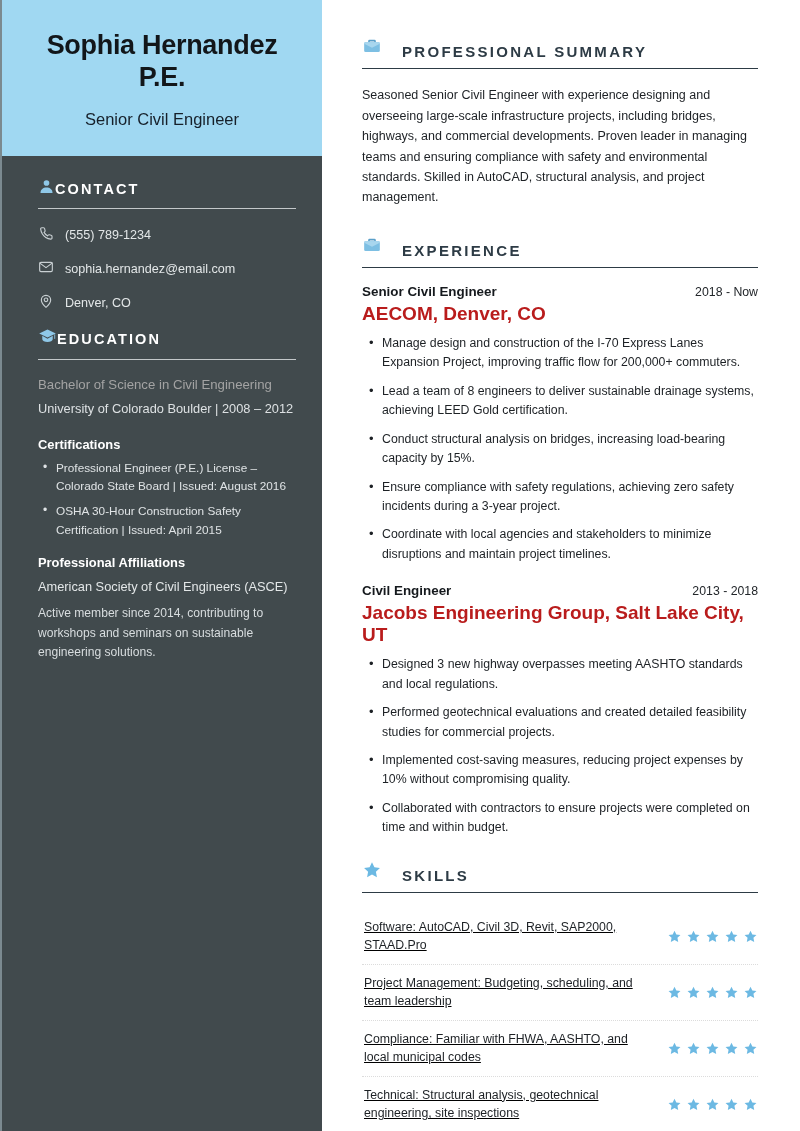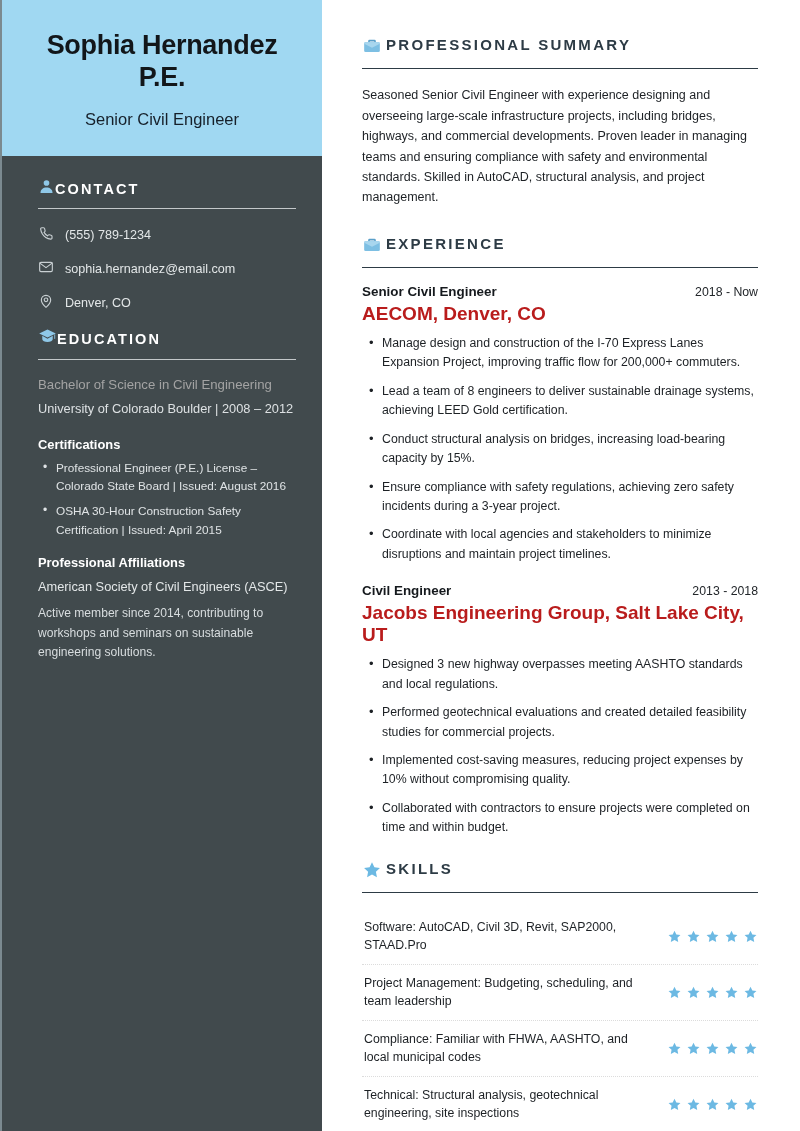--- a/index.html
+++ b/index.html
@@ -130,22 +130,22 @@
 
   
   .main {
     flex: 1;
     padding: 36px 42px 0 40px;
     background: #ffffff;
   }
   .main-section { margin-bottom: 10px; }
   .main-head {
     display: flex;
-    align-items: flex-start;
-    gap: 4px;
+    align-items: flex-end;
+    gap: 20px;
     padding-bottom: 8px;
   }
   .main-head .ttl {
     font-size: 15px;
     font-weight: 700;
     letter-spacing: 2.3px;
     color: #2d3b45;
   }
   .main-rule {
     height: 1.4px;
@@ -200,20 +200,21 @@
     font-size: 13px;
   }
 
   .skill-row {
     display: flex;
     align-items: center;
     justify-content: space-between;
     gap: 24px;
     padding: 9px 0 9px 2px;
     border-bottom: 1px dotted #dcdcdc;
+    text-decoration: underline;
   }
   .skill-row:first-child { padding-top: 2px; }
   .skill-name {
     font-size: 12.3px;
     color: #1d2125;
     line-height: 1.5;
     flex: 1;
   }
   .stars { display: flex; gap: 4px; flex-shrink: 0; }
   .stars svg { display: block; }

